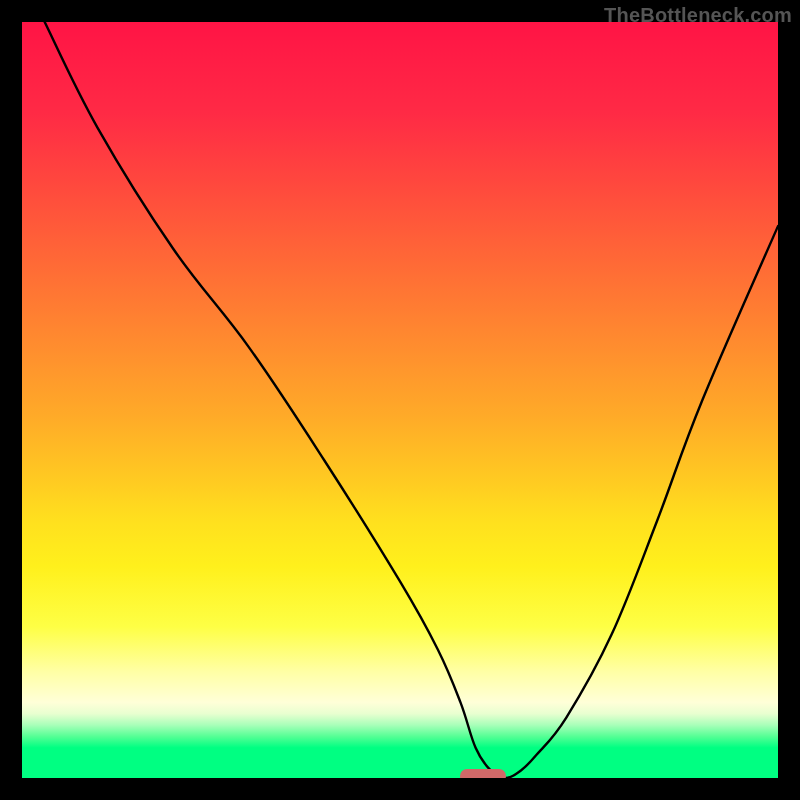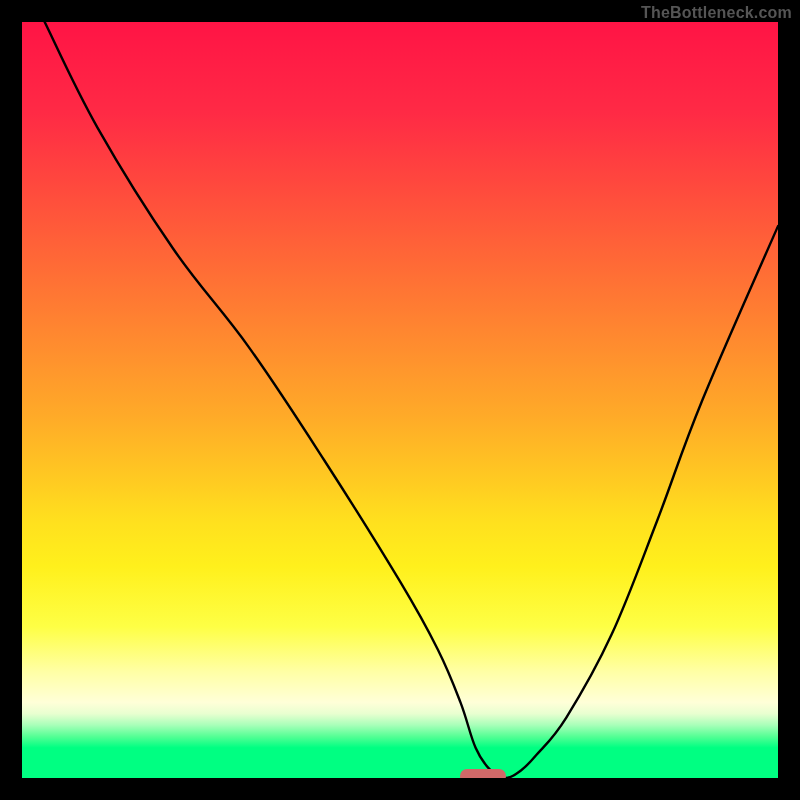--- a/index.html
+++ b/index.html
@@ -15,21 +15,21 @@
     position: relative;
     width: 800px;
     height: 800px;
     background: #000;
   }
   .attribution {
     position: absolute;
     top: 4px;
     right: 8px;
     color: #555;
-    font-size: 16px;
+    font-size: 20px;
     font-weight: 600;
     letter-spacing: 0.2px;
     user-select: none;
   }
   .plot-area {
     position: absolute;
     left: 22px;
     top: 22px;
     width: 756px;
     height: 756px;

